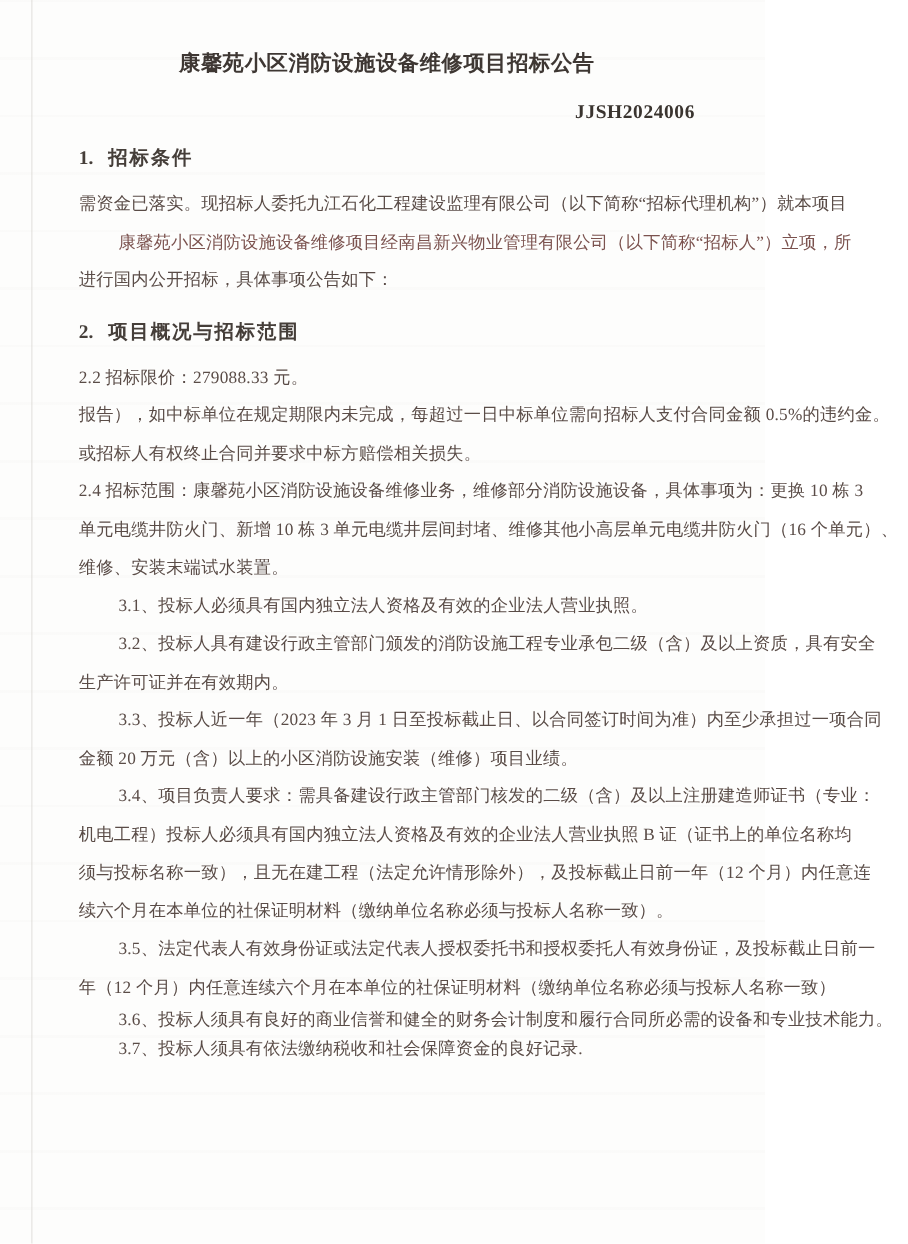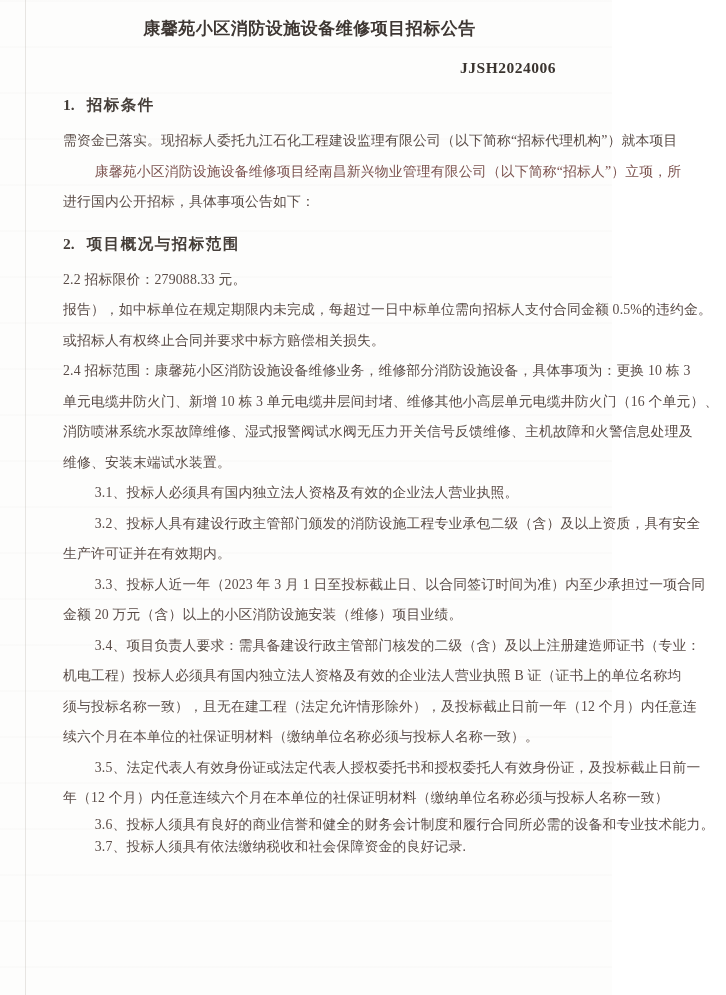--- a/index.html
+++ b/index.html
@@ -8,21 +8,21 @@
     width: 726px;
     height: 995px;
     overflow: hidden;
     background: #ffffff;
   }
   .page {
     position: relative;
     width: 612px;
     height: 995px;
     box-sizing: border-box;
-    padding: 16px 56px 0 63px;
+    padding: 38px 56px 0 63px;
     background:
       repeating-linear-gradient(
         to bottom,
         rgba(120,110,100,0.018) 0px,
         rgba(120,110,100,0.018) 2px,
         rgba(0,0,0,0) 2px,
         rgba(0,0,0,0) 46px
       ),
       #fdfdfc;
     font-family: "Liberation Serif", "DejaVu Serif", serif;
@@ -90,21 +90,20 @@
       <div class="sec-heading"><span class="hnum">1.</span><span class="hlabel">招标条件</span></div>
       <div class="line">需资金已落实。现招标人委托九江石化工程建设监理有限公司（以下简称“招标代理机构”）就本项目</div>
       <div class="line indent red">康馨苑小区消防设施设备维修项目经南昌新兴物业管理有限公司（以下简称“招标人”）立项，所</div>
       <div class="line">进行国内公开招标，具体事项公告如下：</div>
       <div class="sec-heading"><span class="hnum">2.</span><span class="hlabel">项目概况与招标范围</span></div>
       <div class="line">2.2 招标限价：279088.33 元。</div>
       <div class="line">报告），如中标单位在规定期限内未完成，每超过一日中标单位需向招标人支付合同金额 0.5%的违约金。</div>
       <div class="line">或招标人有权终止合同并要求中标方赔偿相关损失。</div>
       <div class="line">2.4 招标范围：康馨苑小区消防设施设备维修业务，维修部分消防设施设备，具体事项为：更换 10 栋 3</div>
       <div class="line">单元电缆井防火门、新增 10 栋 3 单元电缆井层间封堵、维修其他小高层单元电缆井防火门（16 个单元）、</div>
-      <div class="line">消防喷淋系统水泵故障维修、湿式报警阀试水阀无压力开关信号反馈维修、主机故障和火警信息处理及</div>
       <div class="line">维修、安装末端试水装置。</div>
       <div class="line indent">3.1、投标人必须具有国内独立法人资格及有效的企业法人营业执照。</div>
       <div class="line indent">3.2、投标人具有建设行政主管部门颁发的消防设施工程专业承包二级（含）及以上资质，具有安全</div>
       <div class="line">生产许可证并在有效期内。</div>
       <div class="line indent">3.3、投标人近一年（2023 年 3 月 1 日至投标截止日、以合同签订时间为准）内至少承担过一项合同</div>
       <div class="line">金额 20 万元（含）以上的小区消防设施安装（维修）项目业绩。</div>
       <div class="line indent">3.4、项目负责人要求：需具备建设行政主管部门核发的二级（含）及以上注册建造师证书（专业：</div>
       <div class="line">机电工程）投标人必须具有国内独立法人资格及有效的企业法人营业执照 B 证（证书上的单位名称均</div>
       <div class="line">须与投标名称一致），且无在建工程（法定允许情形除外），及投标截止日前一年（12 个月）内任意连</div>
       <div class="line">续六个月在本单位的社保证明材料（缴纳单位名称必须与投标人名称一致）。</div>

